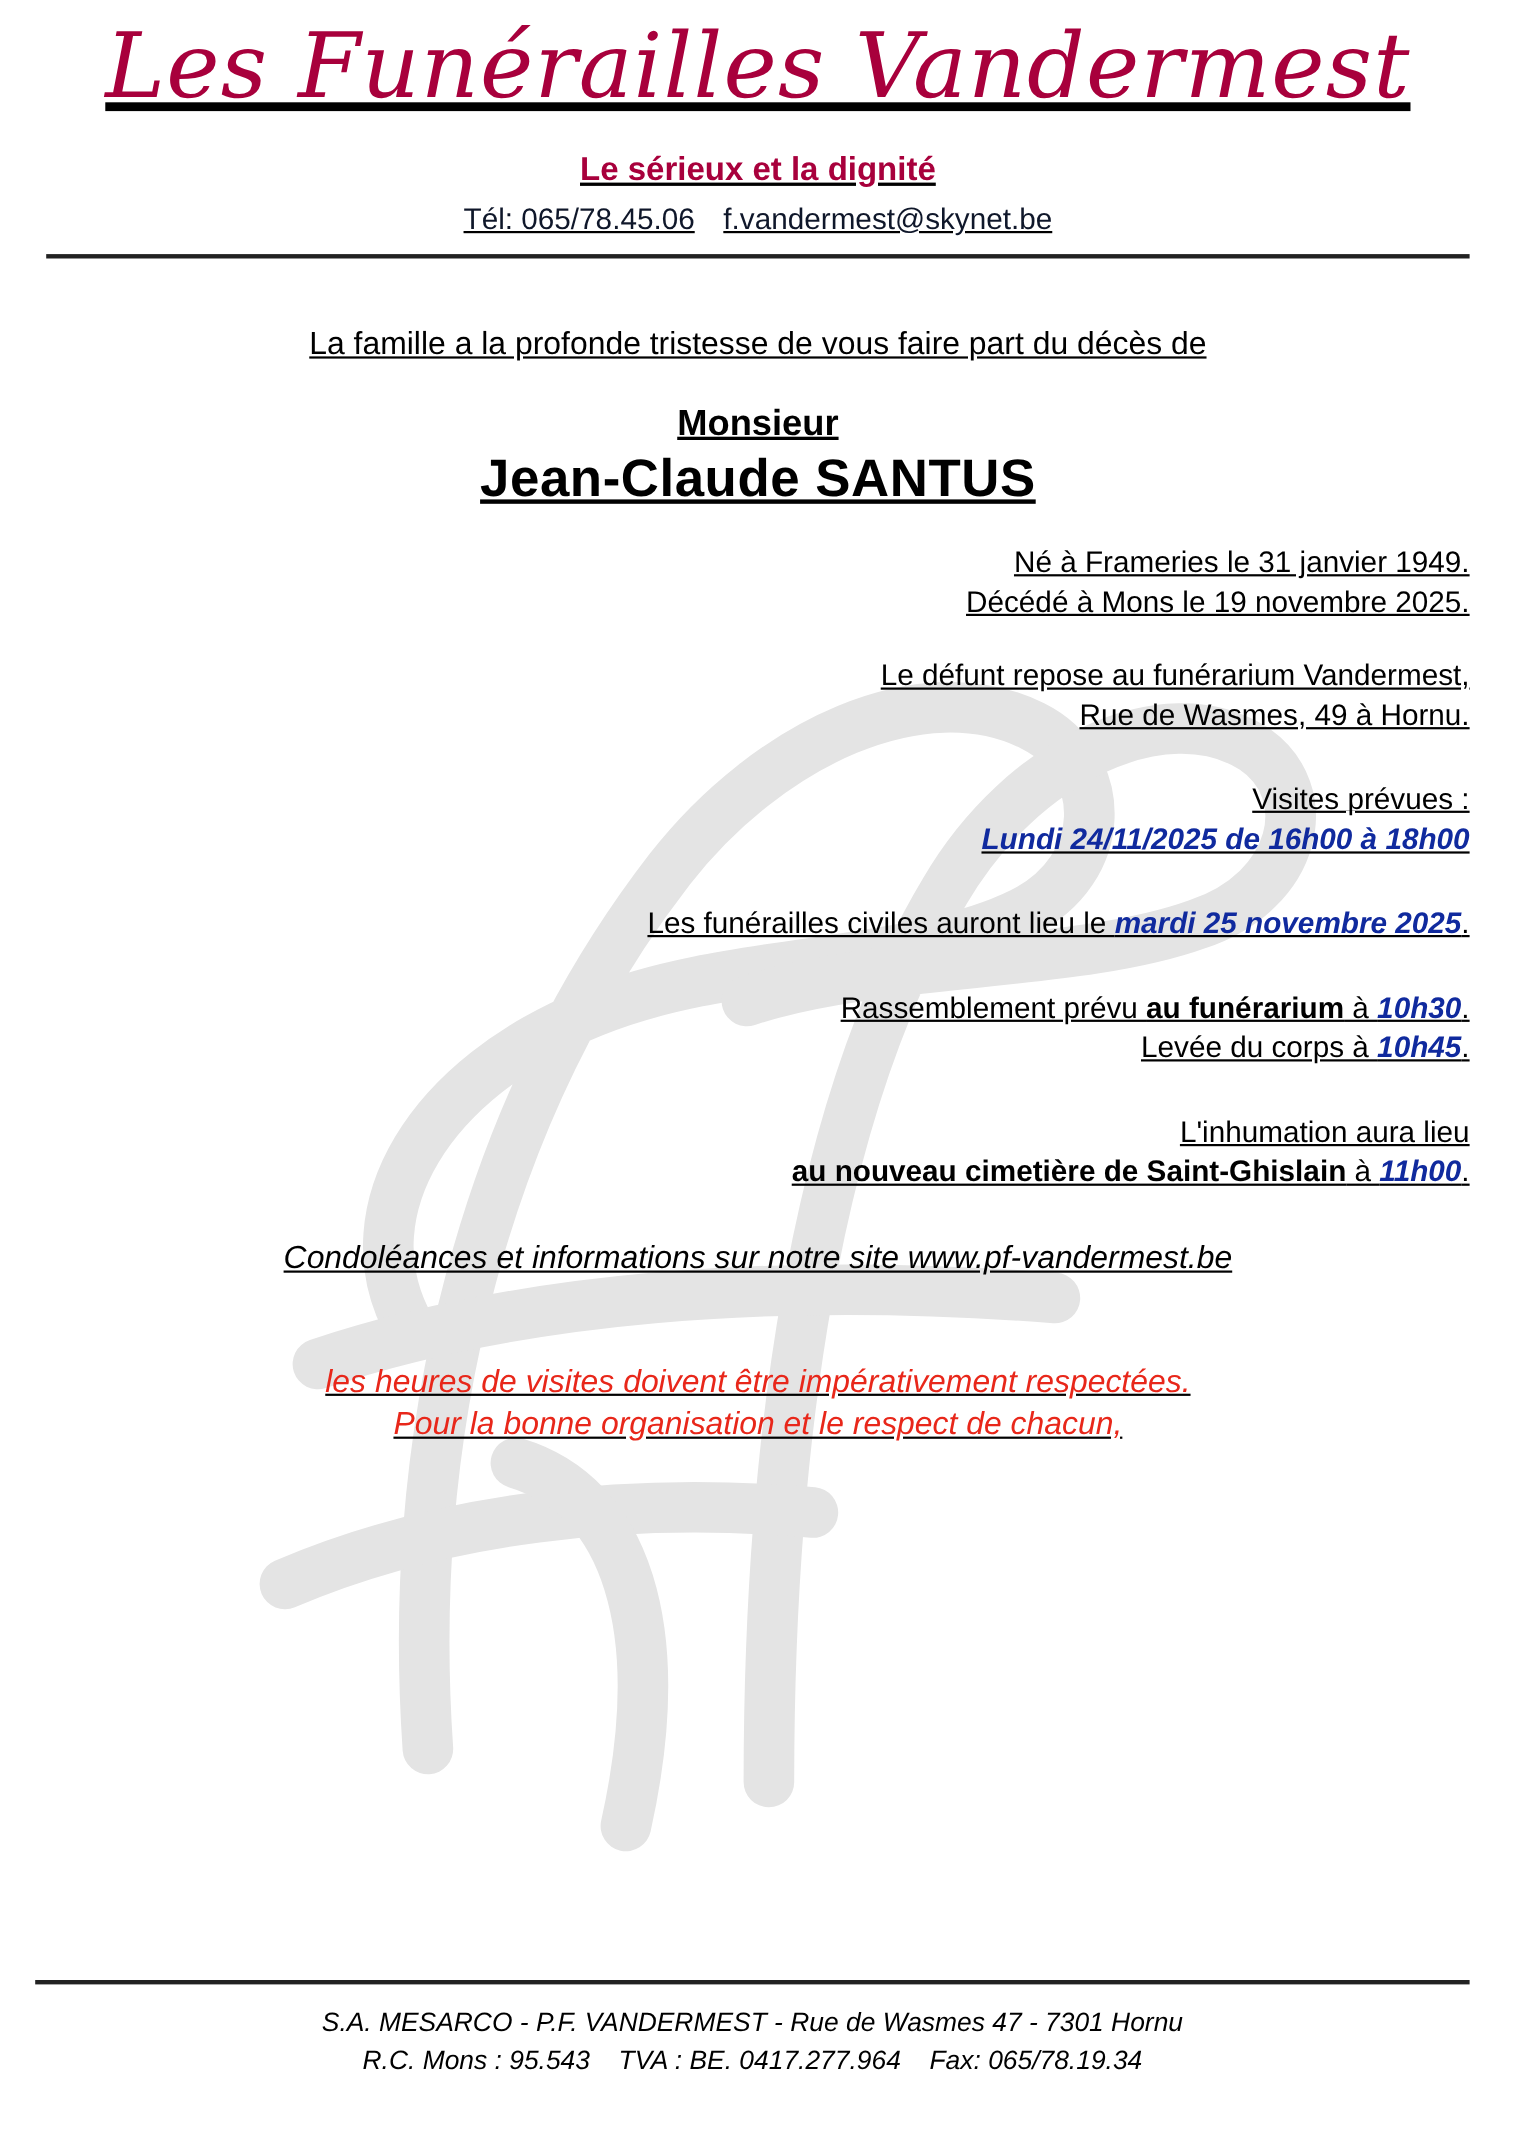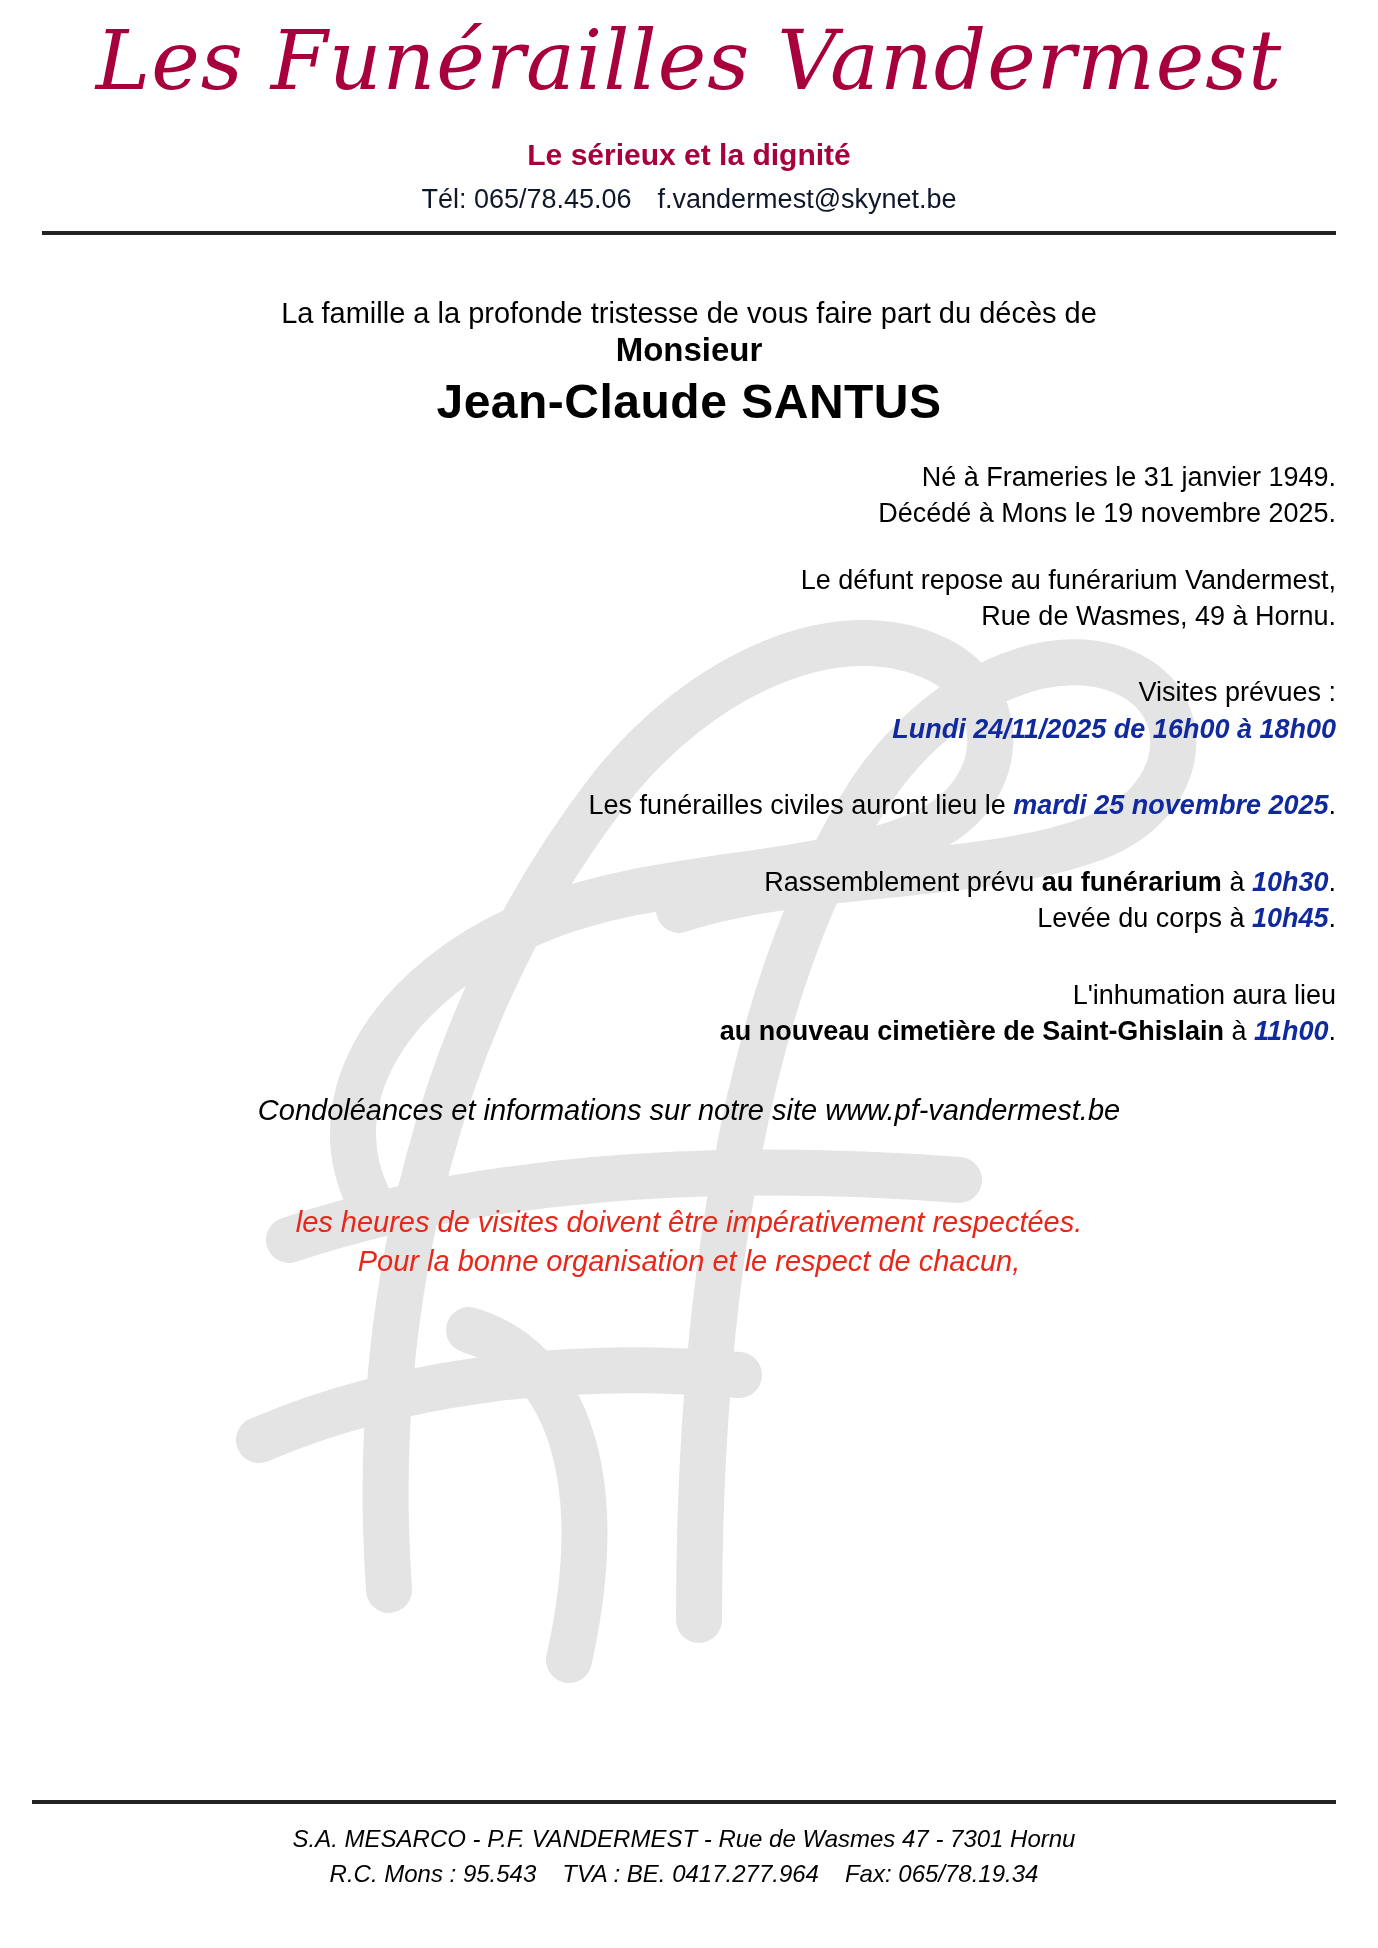--- a/index.html
+++ b/index.html
@@ -30,20 +30,21 @@
   }
   .watermark svg { width: 100%; height: 100%; display: block; }
 
   .page {
     position: relative;
     z-index: 2;
     width: 1378px;
     height: 1445px;
     box-sizing: border-box;
     padding: 0 42px;
+    text-decoration: underline;
   }
 
   
   .brand {
     text-align: center;
     color: #a8003c;
     font-family: "DejaVu Serif", serif;
     font-style: italic;
     font-weight: 400;
     font-size: 82px;
@@ -70,20 +71,21 @@
     margin: 16px 0 0 0;
   }
 
   
   .content {
     text-align: center;
     margin-top: 62px;
   }
   .line-intro {
     font-size: 29px;
+    margin-bottom: 34px;
   }
   .civility {
     font-size: 33px;
     font-weight: bold;
     line-height: 1.2;
   }
   .name {
     font-size: 48px;
     font-weight: bold;
     letter-spacing: 0.5px;

